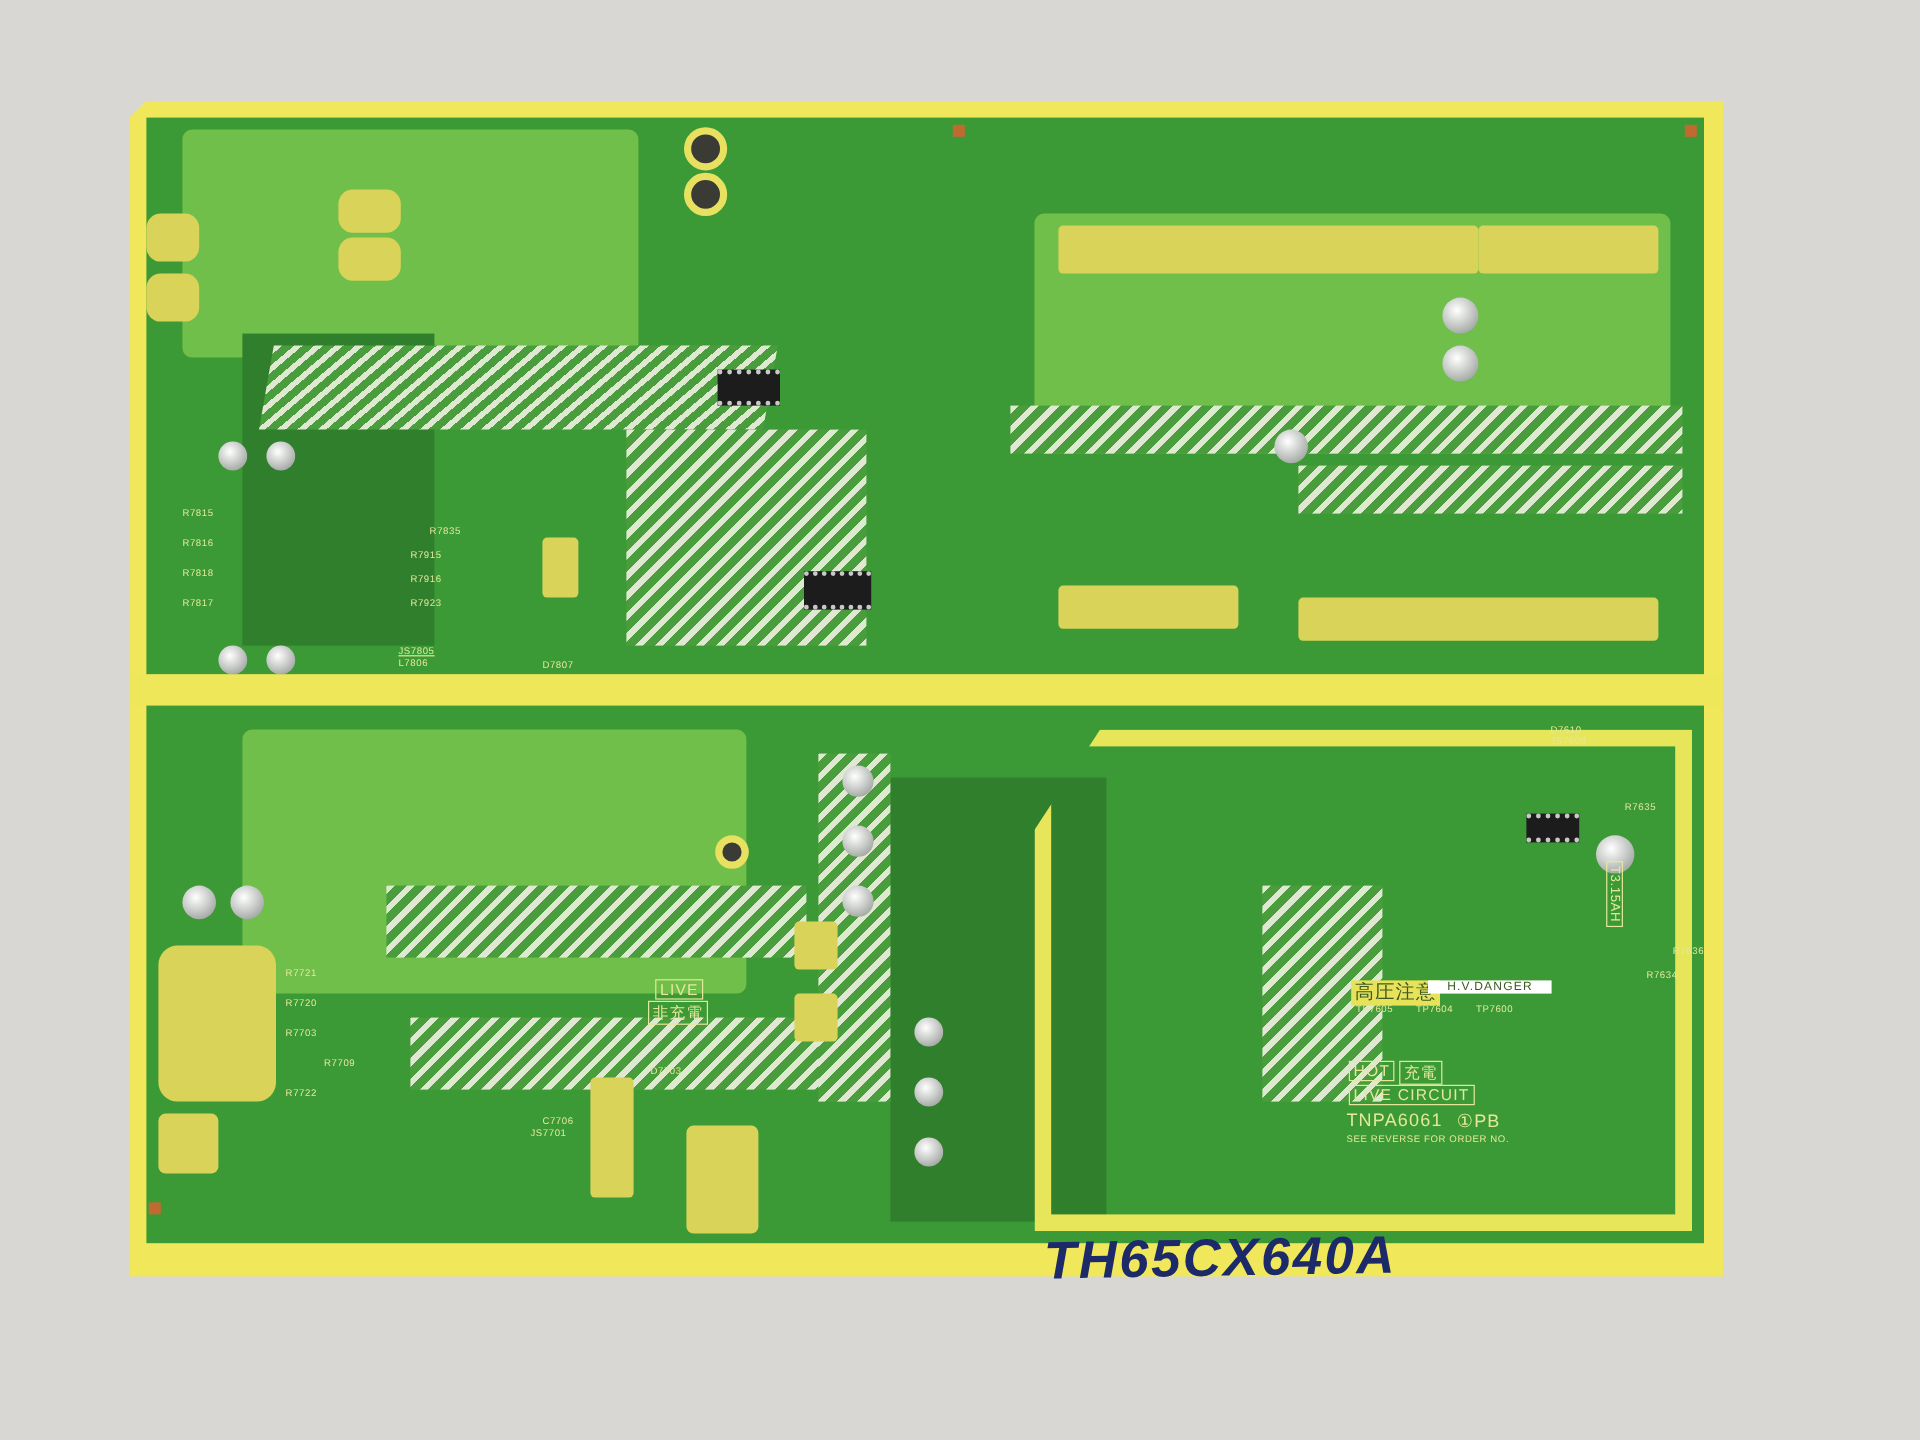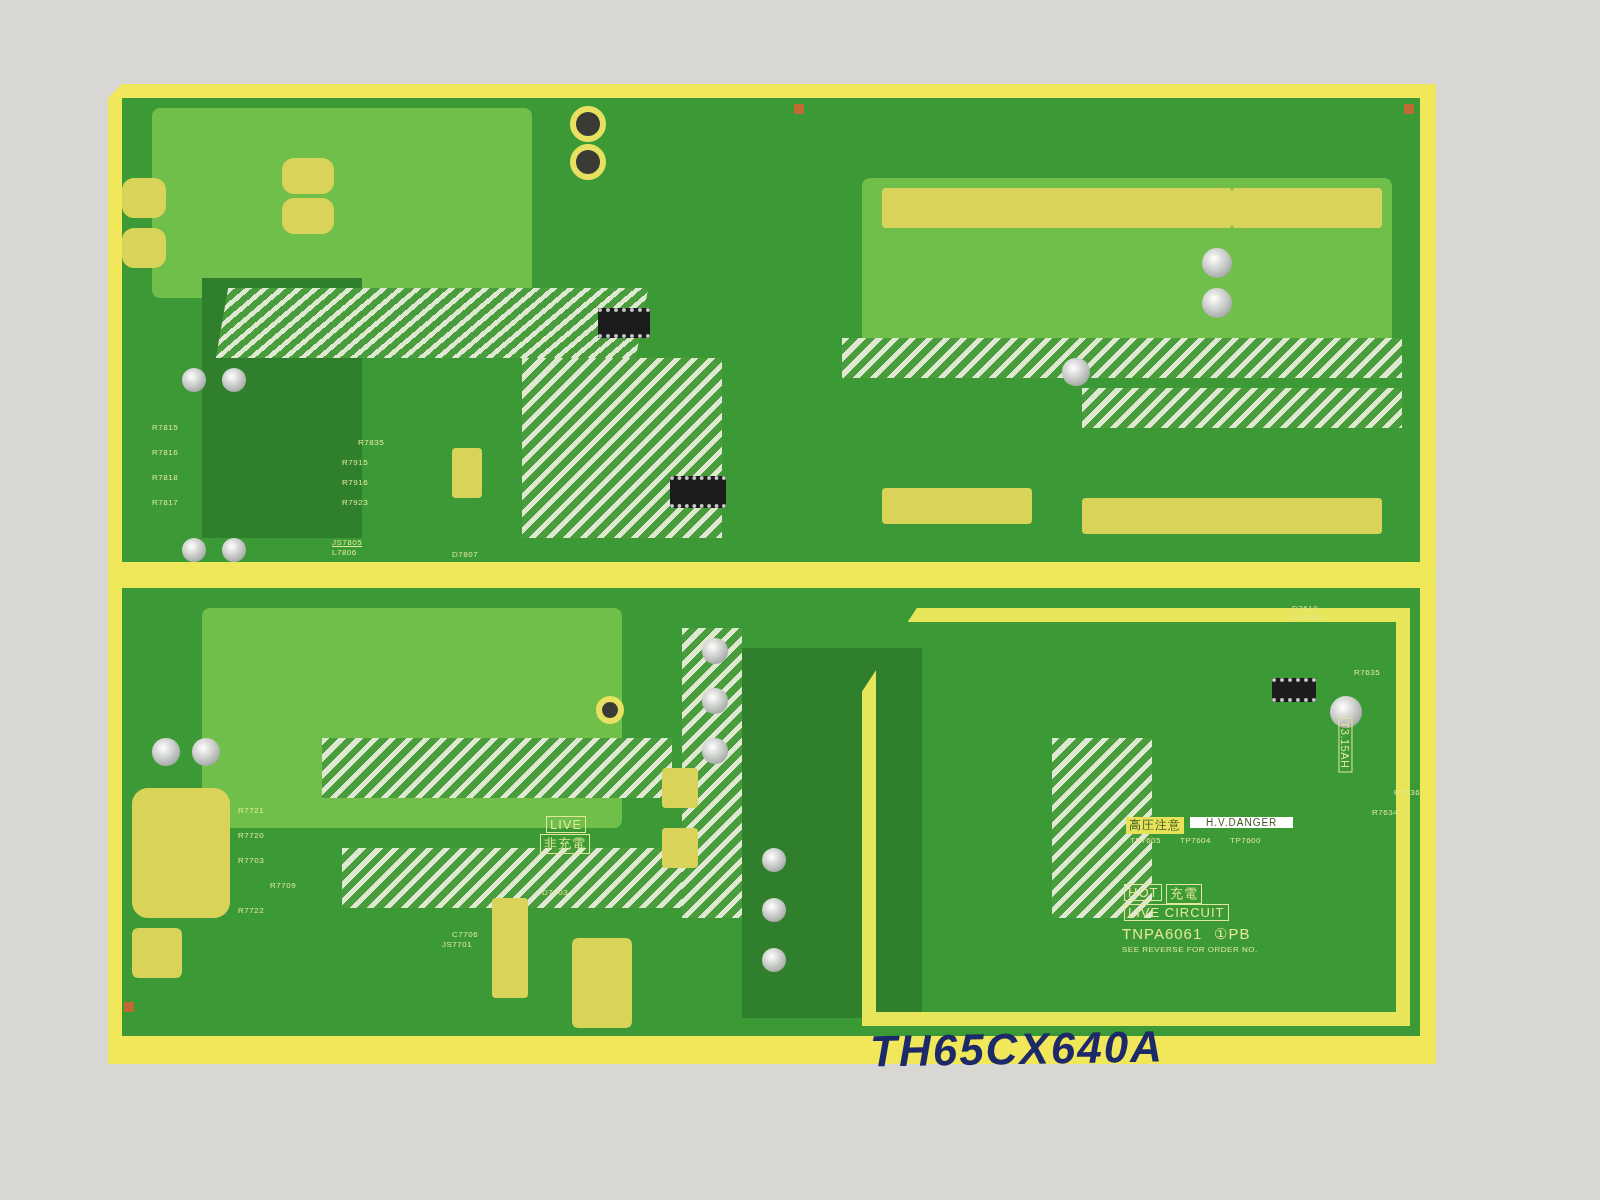--- a/index.html
+++ b/index.html
@@ -106,21 +106,21 @@
     <div class="silk small" style="left:330px;top:342px;">C7706</div>
     <div class="silk small" style="left:320px;top:352px;">JS7701</div>
 
     <div class="silk small" style="left:1170px;top:16px;">D7610</div>
     <div class="silk small" style="left:1170px;top:25px;">JS7608</div>
     <div class="silk small" style="left:1232px;top:80px;">R7635</div>
     <div class="silk small" style="left:1272px;top:200px;text-align:right;">R7636</div>
     <div class="silk small" style="left:1250px;top:220px;">R7634</div>
     <div class="silk box small" style="left:1196px;top:150px;transform:rotate(90deg);font-size:11px;">T3.15AH</div>
 
-    <div class="silk" style="left:1004px;top:229px;font-size:12px;background:#e8e25a;color:#3a5a20;padding:0 3px;">高圧注意</div>
+    <div class="silk" style="left:1004px;top:229px;font-size:16px;background:#e8e25a;color:#3a5a20;padding:0 3px;">高圧注意</div>
     <div class="silk" style="left:1068px;top:229px;font-size:10px;background:#ffffff;color:#3a5a20;padding:0 16px;">H.V.DANGER</div>
     <div class="silk small" style="left:1008px;top:248px;">TP7605</div>
     <div class="silk small" style="left:1058px;top:248px;">TP7604</div>
     <div class="silk small" style="left:1108px;top:248px;">TP7600</div>
 
     <div class="silk box" style="left:1002px;top:296px;">HOT</div>
     <div class="silk box" style="left:1044px;top:296px;">充電</div>
     <div class="silk box" style="left:1002px;top:316px;">LIVE CIRCUIT</div>
     <div class="silk" style="left:1000px;top:337px;font-size:15px;">TNPA6061</div>
     <div class="silk" style="left:1092px;top:337px;font-size:15px;">①PB</div>

